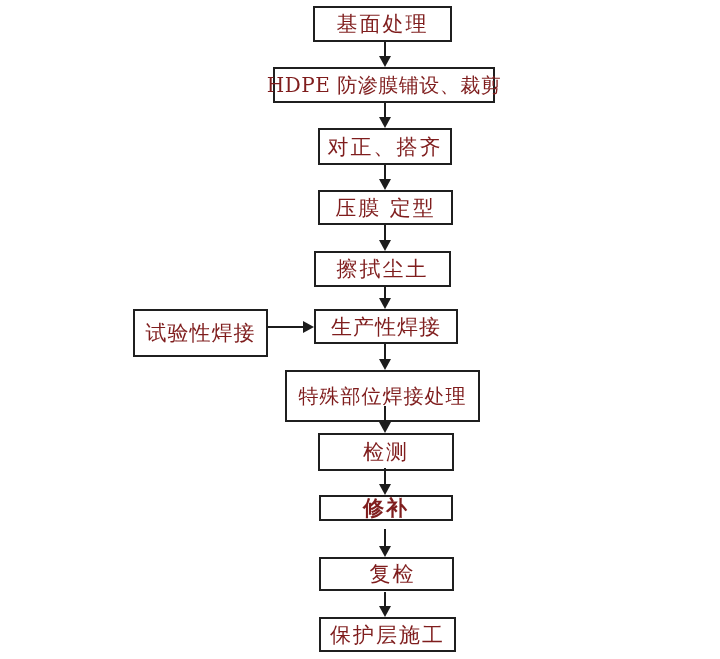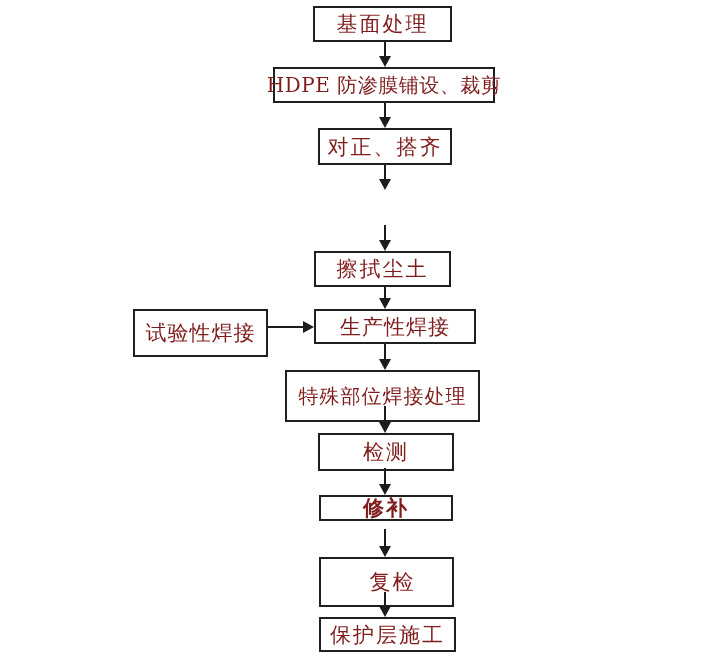--- a/index.html
+++ b/index.html
@@ -28,25 +28,25 @@
     letter-spacing: 2px;
     white-space: nowrap;
   }
   
   .n-base      { left: 313px; top:   6px; width: 139px; height: 36px; }
   .n-hdpe      { left: 273px; top:  67px; width: 222px; height: 36px; font-size: 20px; letter-spacing: 0.5px; justify-content: center; }
   .n-align     { left: 318px; top: 128px; width: 134px; height: 37px; }
   .n-press     { left: 318px; top: 190px; width: 135px; height: 35px; }
   .n-wipe      { left: 314px; top: 251px; width: 137px; height: 36px; }
   .n-trial     { left: 133px; top: 309px; width: 135px; height: 48px; letter-spacing: 1px; }
-  .n-prod      { left: 314px; top: 309px; width: 162px; height: 35px; letter-spacing: 1px; }
+  .n-prod      { left: 314px; top: 309px; width: 144px; height: 35px; letter-spacing: 1px; }
   .n-special   { left: 285px; top: 370px; width: 195px; height: 52px; letter-spacing: 1px; font-size: 20px; }
   .n-inspect   { left: 318px; top: 433px; width: 136px; height: 38px; }
   .n-repair    { left: 319px; top: 495px; width: 134px; height: 26px; font-weight: bold; }
-  .n-recheck   { left: 319px; top: 557px; width: 135px; height: 50px; padding-left: 12px; }
+  .n-recheck   { left: 319px; top: 557px; width: 135px; height: 34px; padding-left: 12px; }
   .n-protect   { left: 319px; top: 617px; width: 137px; height: 35px; }
 
   
   .varrow {
     position: absolute;
     left: 379px;
     width: 12px;
     display: flex;
     flex-direction: column;
     align-items: center;
@@ -122,20 +122,23 @@
 
   <div class="node n-align">
     <span>对正、搭齐</span>
   </div>
 
   <div class="varrow a3">
     <div class="line"></div>
     <div class="head"></div>
   </div>
 
+  <div class="node n-press">
+    <span>压膜 定型</span>
+  </div>
 
   <div class="varrow a4">
     <div class="line"></div>
     <div class="head"></div>
   </div>
 
   <div class="node n-wipe">
     <span>擦拭尘土</span>
   </div>
 

